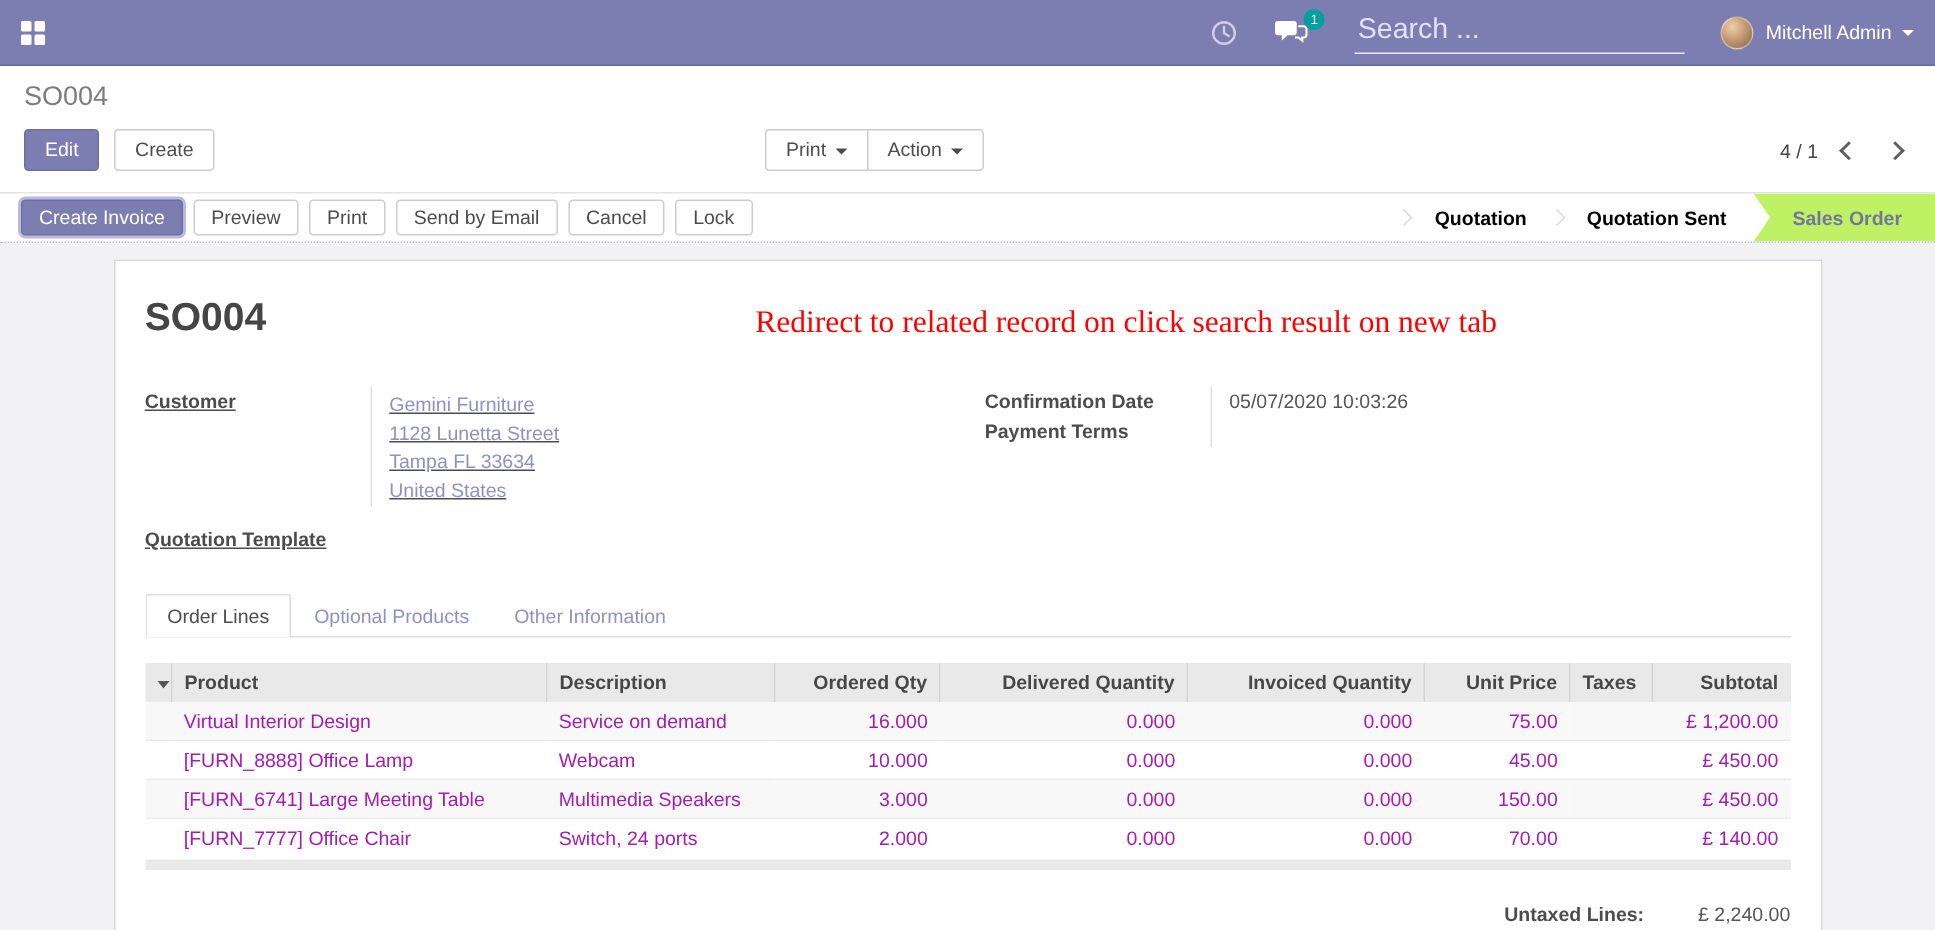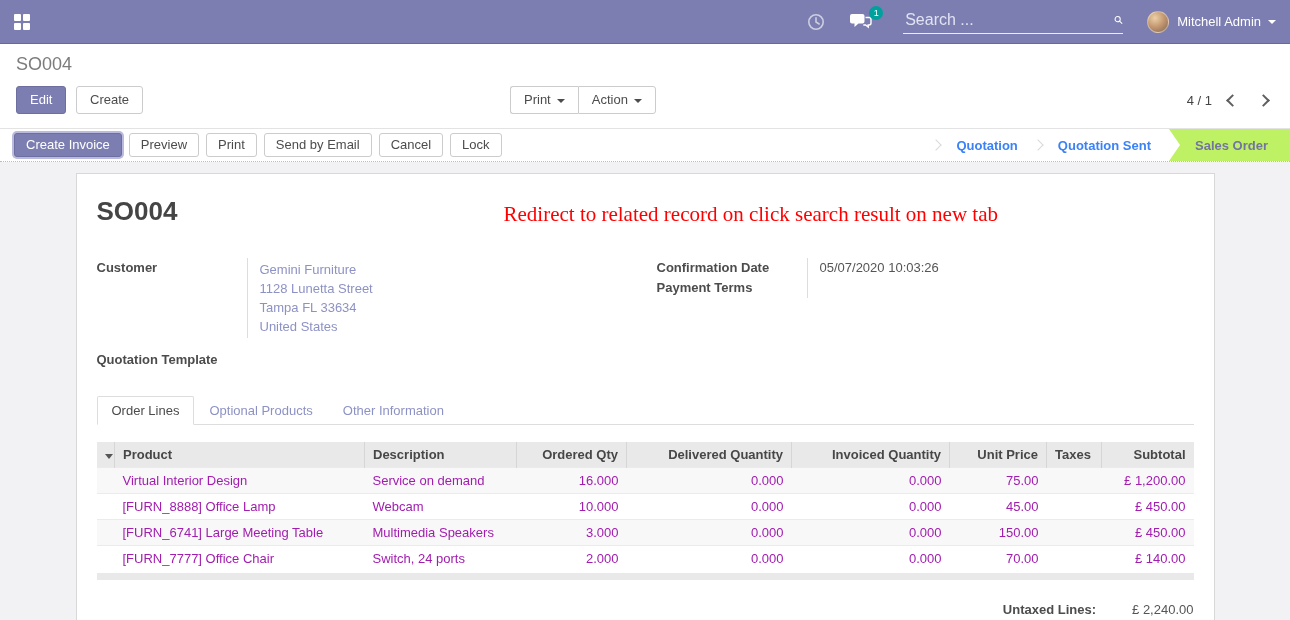--- a/index.html
+++ b/index.html
@@ -24,21 +24,21 @@
     position:absolute; top:-6px; right:-10px; background:#00a09d; color:#fff;
     font-size:9px; line-height:14px; min-width:14px; height:14px; text-align:center;
     border-radius:8px; padding:0 2px;
   }
   .searchbox {
     width:220px; margin:0 18px; display:flex; align-items:center;
     border-bottom:1px solid rgba(255,255,255,.85); padding-bottom:3px;
   }
   .searchbox input {
     flex:1; background:transparent; border:none; outline:none;
-    color:#fff; font-size:16px; font-family:"Liberation Sans",sans-serif;
+    color:#fff; font-size:19px; font-family:"Liberation Sans",sans-serif;
   }
   .searchbox input::placeholder { color:#e2e3f2; }
   .user-menu { display:flex; align-items:center; cursor:pointer; margin-left:6px; }
   .avatar {
     width:22px; height:22px; border-radius:50%;
     background:radial-gradient(circle at 35% 30%, #ecd0a7 0%, #c59a73 45%, #7d6350 100%);
     border:1px solid rgba(255,255,255,.4);
   }
   .user-name { color:#fff; margin:0 7px 0 8px; font-size:13px; }
   .caret-down {
@@ -80,21 +80,21 @@
     display:flex; align-items:center; padding-left:14px;
   }
   .sb-buttons { display:flex; align-items:center; }
   .sb-buttons .btn { padding:3px 11px; margin-right:7px; }
   .sb-buttons .btn.primary.focused {
     box-shadow:0 0 0 2px #b9badd; border-radius:3px;
   }
   .sb-steps { margin-left:auto; display:flex; align-items:stretch; height:100%; }
   .step {
     display:flex; align-items:center; padding:0 18px;
-    color:#3b82f6; font-weight:bold; cursor:pointer; white-space:nowrap;
+    color:#000000; font-weight:bold; cursor:pointer; white-space:nowrap;
   }
   .step.active {
     background:#bef264; color:#73759f;
     clip-path:polygon(0 0, 100% 0, 100% 100%, 0 100%, 11px 50%);
     padding-left:26px; padding-right:22px;
   }
   .step-sep {
     width:8px; height:8px; border-top:1px solid #d9d9d9; border-right:1px solid #d9d9d9;
     transform:rotate(45deg); align-self:center; margin:0 -2px;
   }
@@ -105,21 +105,21 @@
     width:1139px; margin:0 auto; background:#fff; border:1px solid #d8d8d8;
     min-height:520px; padding:22px 20px; position:relative;
   }
   .sheet-title { font-size:26px; font-weight:bold; color:#454545; margin:0 0 32px 0; line-height:30px; }
   .annotation {
     position:absolute; left:427px; top:28px;
     font-family:"Liberation Serif", serif; font-size:21px; color:#ff0000; white-space:nowrap;
   }
 
   .field-grid { display:flex; margin-bottom:26px; }
-  .fg-left { width:560px; }
+  .fg-left { width:560px;text-decoration:underline; }
   .fg-right { flex:1; }
   .field-row { display:flex; }
   .field-label { width:150px; font-weight:bold; color:#4c4c4c; padding-top:2px; }
   .field-value { flex:1; border-left:1px solid #ddd; padding:2px 0 2px 12px; color:#555; min-height:20px; }
   .field-value.no-sep { border-left:none; }
   .field-value.purple div { color:#8d92c5; line-height:19px; }
   .mt { margin-top:12px; }
 
   .tabs { display:flex; border-bottom:1px solid #ddd; }
   .tab {

